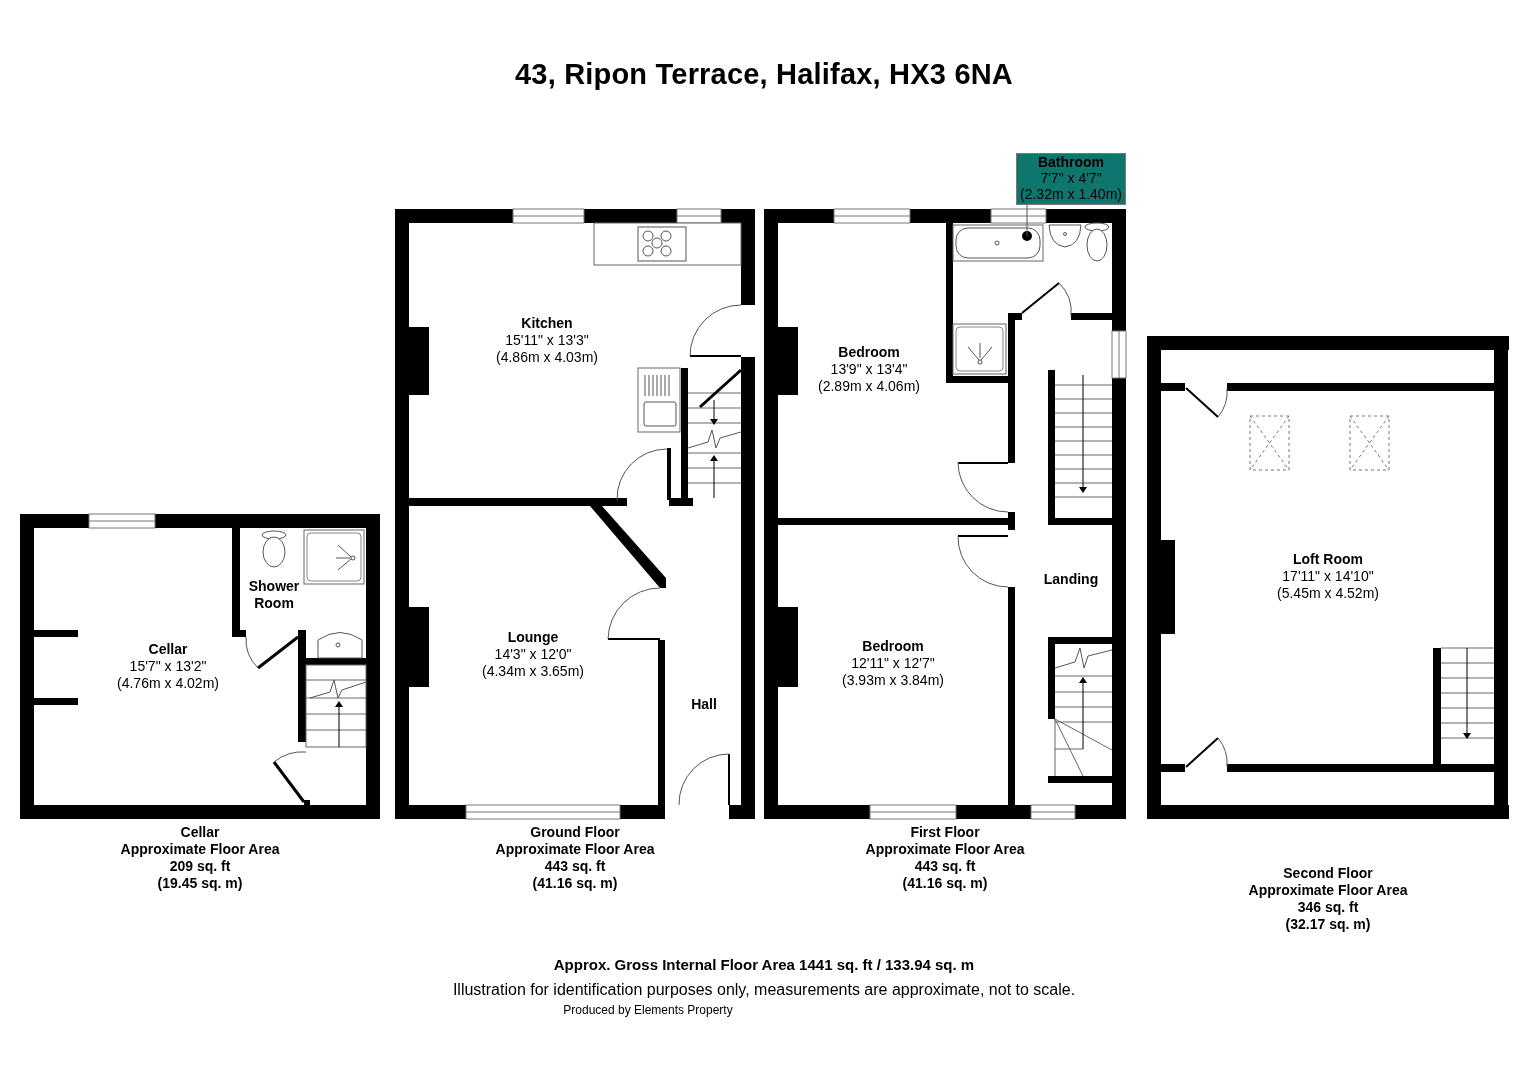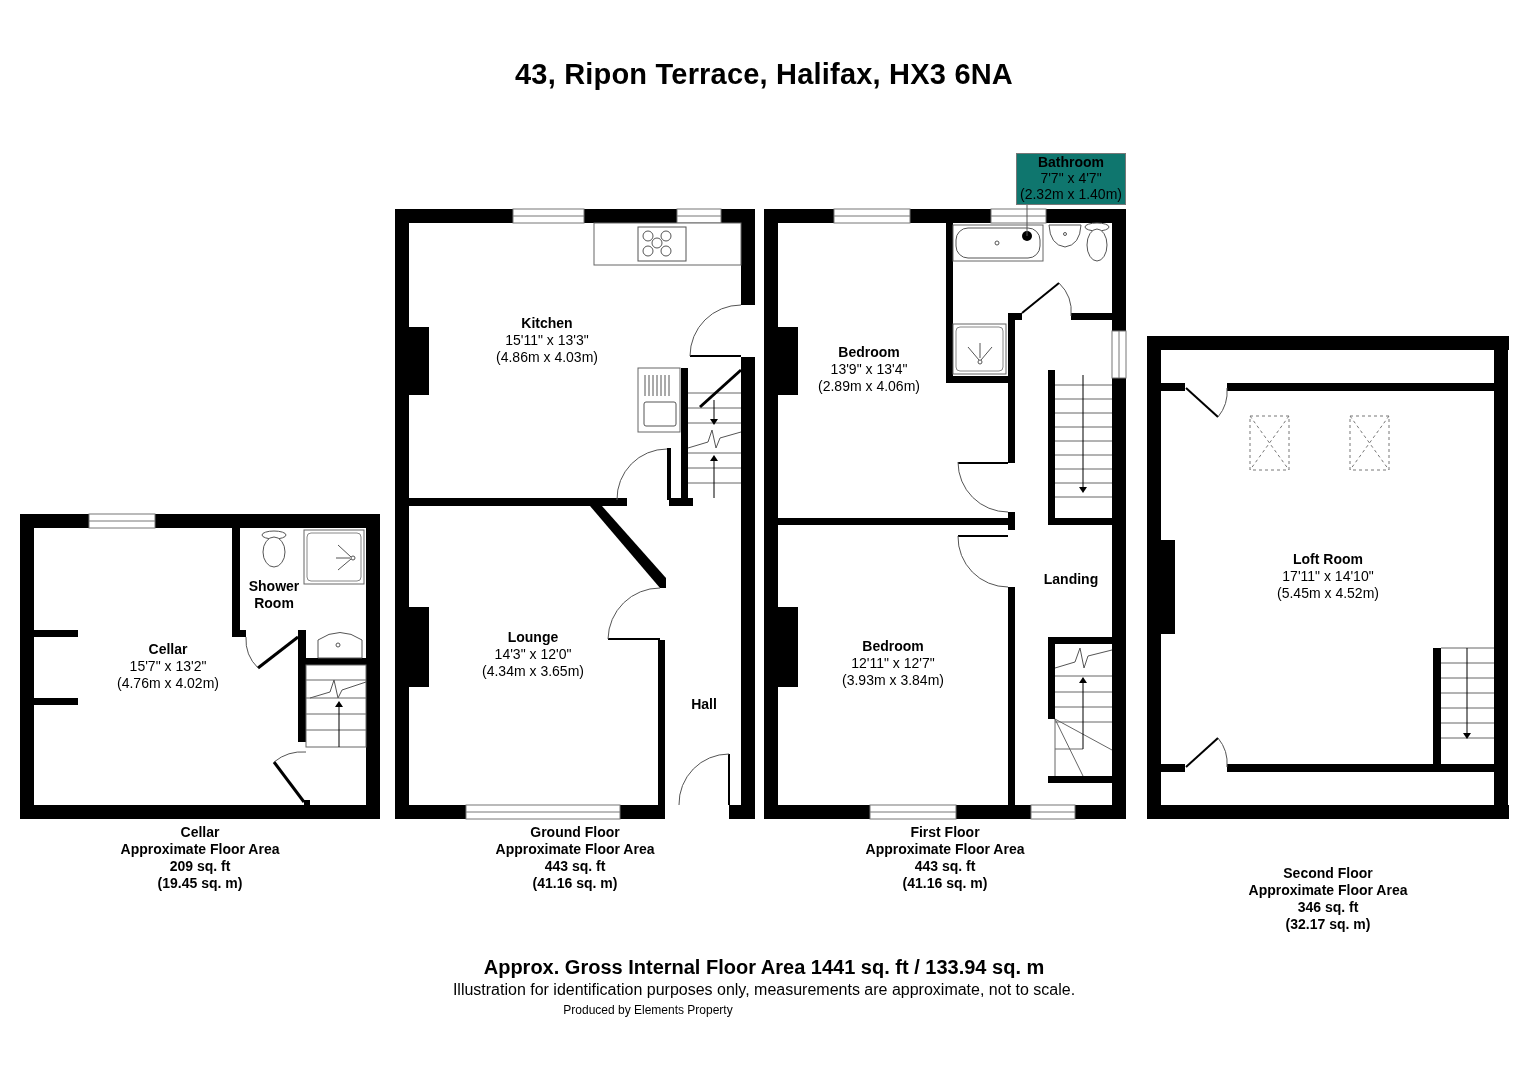--- a/index.html
+++ b/index.html
@@ -7,21 +7,21 @@
     .title { position: absolute; left: 0; width: 1528px; top: 58px; text-align: center; font-size: 29px; font-weight: bold; letter-spacing: 0.2px; }
     svg.plan { position: absolute; left: 0; top: 0; }
     .room-label { position: absolute; text-align: center; font-size: 14px; line-height: 17px; white-space: nowrap; transform: translateX(-50%); }
     .room-label .name { font-weight: bold; display: block; }
     .room-label .dim { display: block; }
     .floor-caption { position: absolute; text-align: center; font-size: 14px; font-weight: bold; line-height: 17px; transform: translateX(-50%); white-space: nowrap; }
     .floor-caption span { display: block; }
     .bath-box { position: absolute; left: 1016px; top: 153px; width: 108px; height: 50px; border: 1px solid #777; background: #0f766e; text-align: center; font-size: 14px; line-height: 16px; }
     .bath-box .name { font-weight: bold; display: block; margin-top: 0px; }
     .bath-box .dim { display: block; }
-    .gross { position: absolute; left: 0; width: 1528px; top: 956px; text-align: center; font-size: 20px; font-weight: bold; }
+    .gross { position: absolute; left: 0; width: 1528px; top: 956px; text-align: center; font-size: 15px; font-weight: bold; }
     .disclaimer { position: absolute; left: 0; width: 1528px; top: 981px; text-align: center; font-size: 16px; }
     .producer { position: absolute; left: 0; width: 1296px; top: 1003px; text-align: center; font-size: 12px; }
   </style>
 </head>
 <body>
 
 <div class="title">43, Ripon Terrace, Halifax, HX3 6NA</div>
 
 <svg class="plan" width="1528" height="1080" viewBox="0 0 1528 1080">
   <defs>

